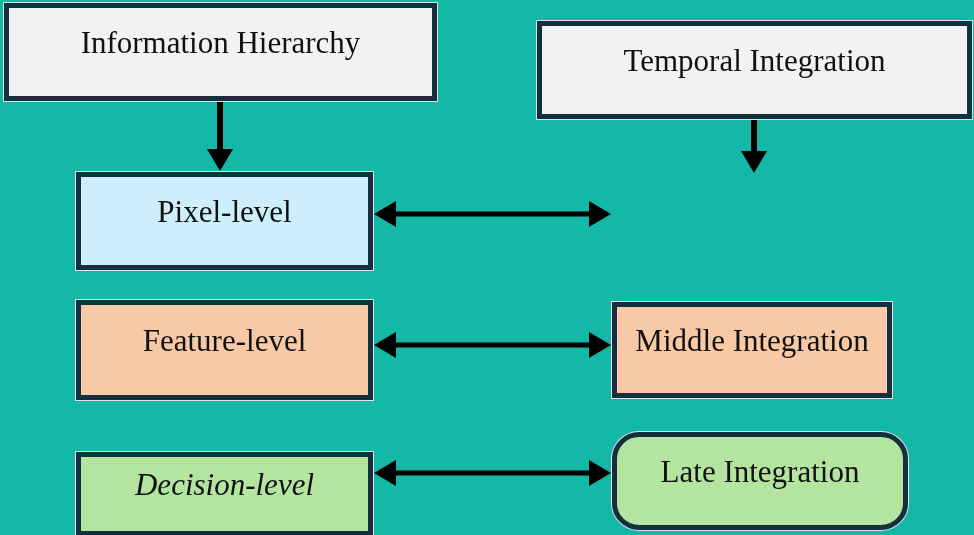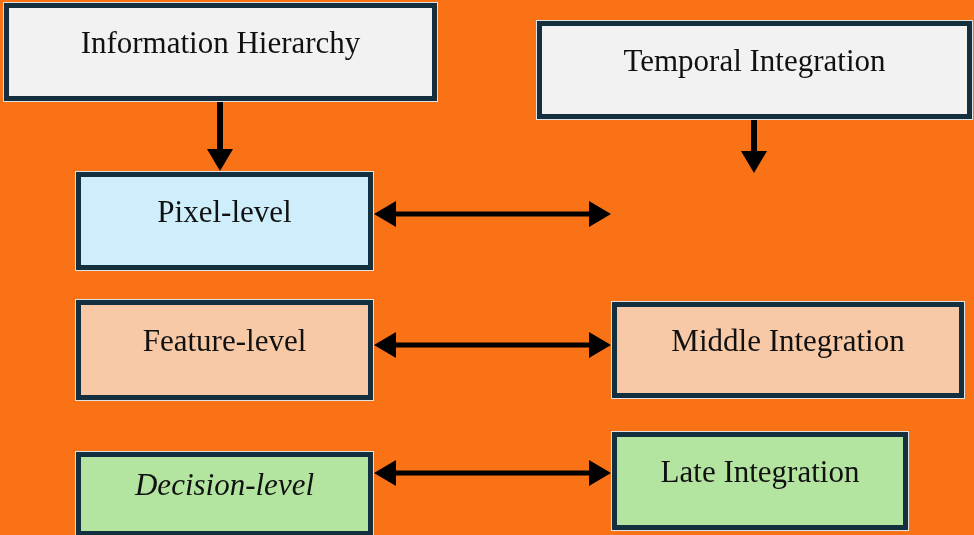--- a/index.html
+++ b/index.html
@@ -4,21 +4,21 @@
 <style>
   html, body {
     margin: 0;
     padding: 0;
     background: #ffffff;
   }
   .canvas {
     position: relative;
     width: 974px;
     height: 535px;
-    background: #f97316;
+    background: #14b8a6;
     font-family: "Liberation Serif", "DejaVu Serif", serif;
     overflow: hidden;
   }
   .node {
     position: absolute;
     box-sizing: border-box;
     border: 5px solid #14303f;
     box-shadow: 0 0 0 1px #dfe3e5;
     display: flex;
     align-items: center;
@@ -34,22 +34,22 @@
   .hdr-left  { left: 4px;   top: 3px; width: 433px; height: 98px; }
   .hdr-right { left: 537px; top: 21px; width: 435px; height: 98px; }
 
   
   .l-row1 { left: 76px; top: 172px; width: 297px; height: 98px;  background: #cdeefa; }
   .l-row2 { left: 76px; top: 300px; width: 297px; height: 100px; background: #f7c9a6; }
   .l-row3 { left: 76px; top: 452px; width: 297px; height: 84px;  background: #b3e5a1; font-style: italic; }
 
   
   .r-row1 { left: 612px; top: 174px; width: 296px; height: 96px; background: #cdeefa; }
-  .r-row2 { left: 612px; top: 302px; width: 352px; height: 96px; background: #f7c9a6; }
-  .r-row3 { left: 612px; top: 432px; width: 296px; height: 98px; background: #b3e5a1; }
+  .r-row2 { left: 612px; top: 302px; width: 280px; height: 96px; background: #f7c9a6; }
+  .r-row3 { left: 612px; top: 432px; width: 296px; height: 98px; background: #b3e5a1; border-radius: 27px; }
 
   .arrow-layer {
     position: absolute;
     left: 0; top: 0;
     width: 974px;
     height: 535px;
     pointer-events: none;
   }
 </style>
 </head>

